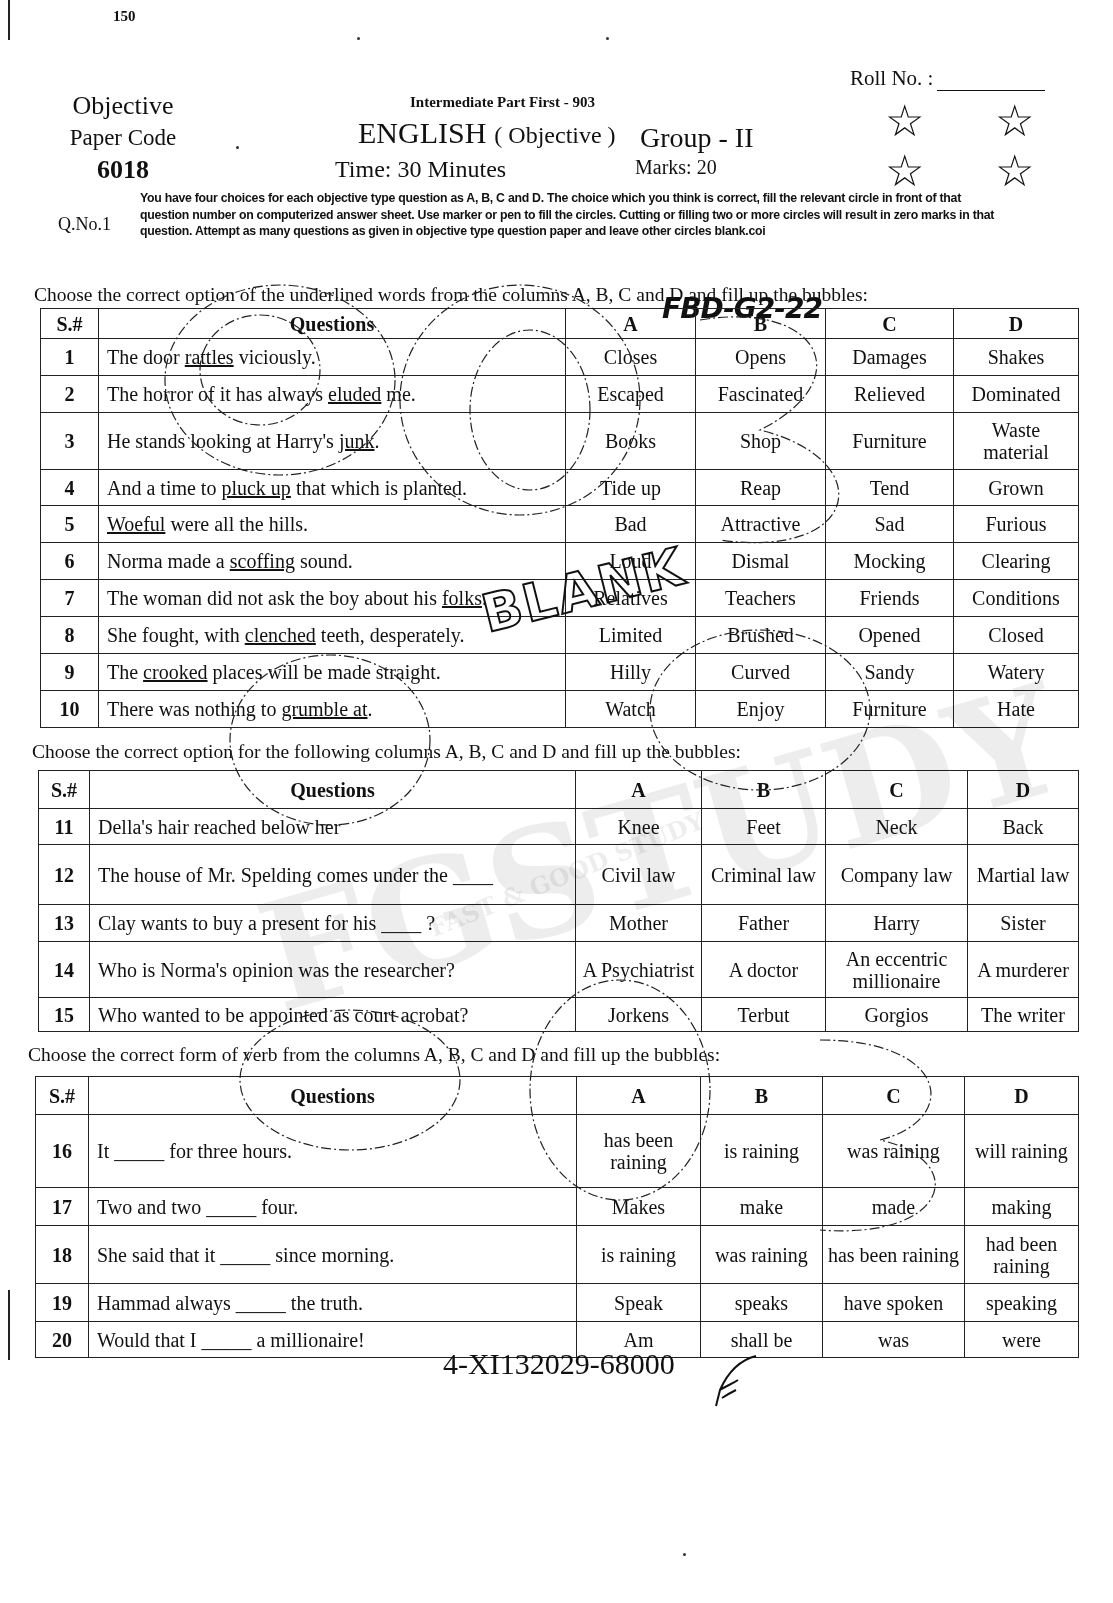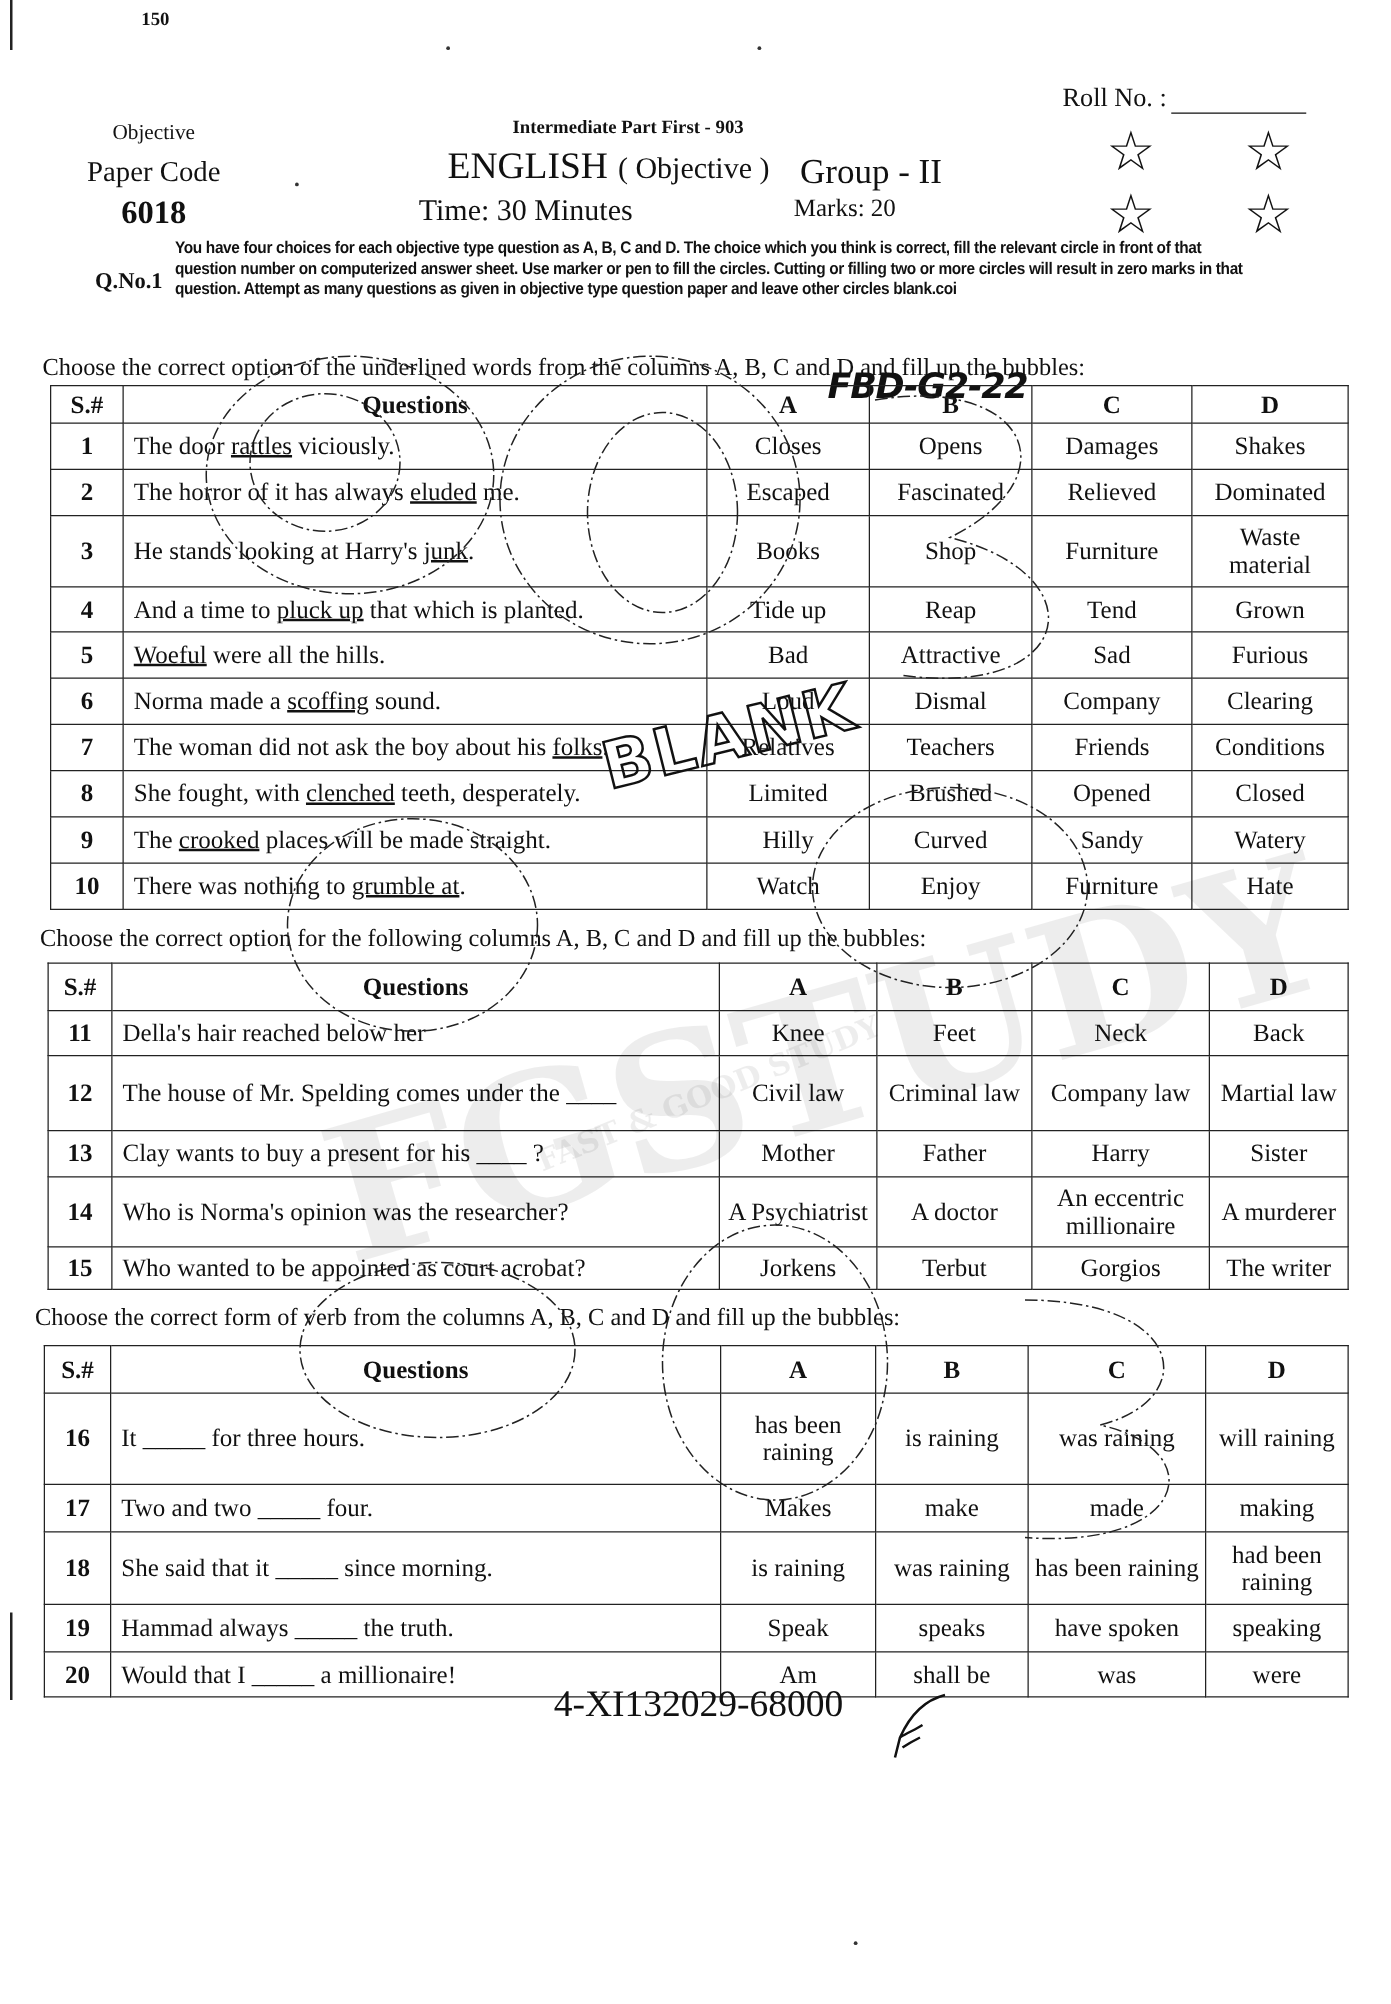--- a/index.html
+++ b/index.html
@@ -7,37 +7,37 @@
     width: 1113px; height: 1603px; position: relative; overflow: hidden;
     font-family: "Liberation Serif", "DejaVu Serif", serif; color: #111;
   }
   .abs { position: absolute; }
   .page-num { left: 113px; top: 8px; font-size: 15px; font-weight: bold; }
   .left-rule { left: 8px; top: 0; width: 2px; height: 40px; background: #222; }
   .left-rule2 { left: 8px; top: 1290px; width: 2px; height: 70px; background: #222; }
   .dot { width: 3px; height: 3px; background: #333; border-radius: 50%; }
 
   .obj-block { left: 58px; top: 90px; width: 130px; text-align: center; }
-  .obj-block .l1 { font-size: 17px; line-height: 32px; }
+  .obj-block .l1 { font-size: 26px; line-height: 32px; }
   .obj-block .l2 { font-size: 23px; line-height: 32px; }
   .obj-block .code { font-size: 26px; line-height: 32px; font-weight: bold; }
 
   .center-head { left: 300px; top: 94px; width: 500px; }
   .center-head .board { position: absolute; left: 110px; top: 0; font-size: 15px; font-weight: bold; }
   .center-head .subject { position: absolute; left: 12px; top: 22px; font-size: 30px; margin-left: 46px; }
   .center-head .subject .paren { font-size: 24px; margin-left: 8px; }
   .center-head .group { position: absolute; left: 340px; top: 28px; font-size: 28px; }
   .center-head .time { position: absolute; left: 35px; top: 62px; font-size: 24px; }
   .center-head .marks { position: absolute; left: 335px; top: 62px; font-size: 20px; }
 
   .roll { left: 850px; top: 66px; font-size: 21px; }
   .roll .blank { display: inline-block; width: 108px; border-bottom: 1.5px solid #111; margin-left: 4px; vertical-align: bottom; height: 18px; }
   .star { font-size: 44px; line-height: 44px; color: #111; }
 
-  .qno { left: 76px; top: 214px; font-size: 18px; font-weight: bold; }
+  .qno { left: 58px; top: 214px; font-size: 18px; }
   .instr { left: 140px; top: 190px; width: 930px; font-family: "Liberation Sans", sans-serif; font-size: 13.4px; font-weight: bold; line-height: 16.5px; letter-spacing: -0.3px; transform: scaleX(0.92); transform-origin: left top; }
   .handwrite { left: 662px; top: 250px; font-family: "DejaVu Sans", sans-serif; font-weight: bold; font-size: 28px; font-style: italic; letter-spacing: -1px; margin-top: 42px; }
 
   .section-title { font-size: 19.5px; white-space: nowrap; }
 
   table.q { position: absolute; border-collapse: collapse; font-size: 20px; table-layout: fixed; }
   table.q td, table.q th { border: 1.6px solid #222; padding: 0 4px; text-align: center; vertical-align: middle; line-height: 22px; }
   table.q th { font-weight: bold; font-size: 20px; }
   table.q td.sn { font-weight: bold; }
   table.q td.qt { text-align: left; padding-left: 8px; white-space: nowrap; }
@@ -147,21 +147,21 @@
     <td>Bad</td>
     <td>Attractive</td>
     <td>Sad</td>
     <td>Furious</td>
   </tr>
   <tr style="height:37px">
     <td class="sn">6</td>
     <td class="qt"><span>Norma made a </span><u>scoffing</u><span> sound.</span></td>
     <td>Loud</td>
     <td>Dismal</td>
-    <td>Company</td>
+    <td>Mocking</td>
     <td>Clearing</td>
   </tr>
   <tr style="height:37px">
     <td class="sn">7</td>
     <td class="qt"><span>The woman did not ask the boy about his </span><u>folks</u><span>.</span></td>
     <td>Relatives</td>
     <td>Teachers</td>
     <td>Friends</td>
     <td>Conditions</td>
   </tr>

